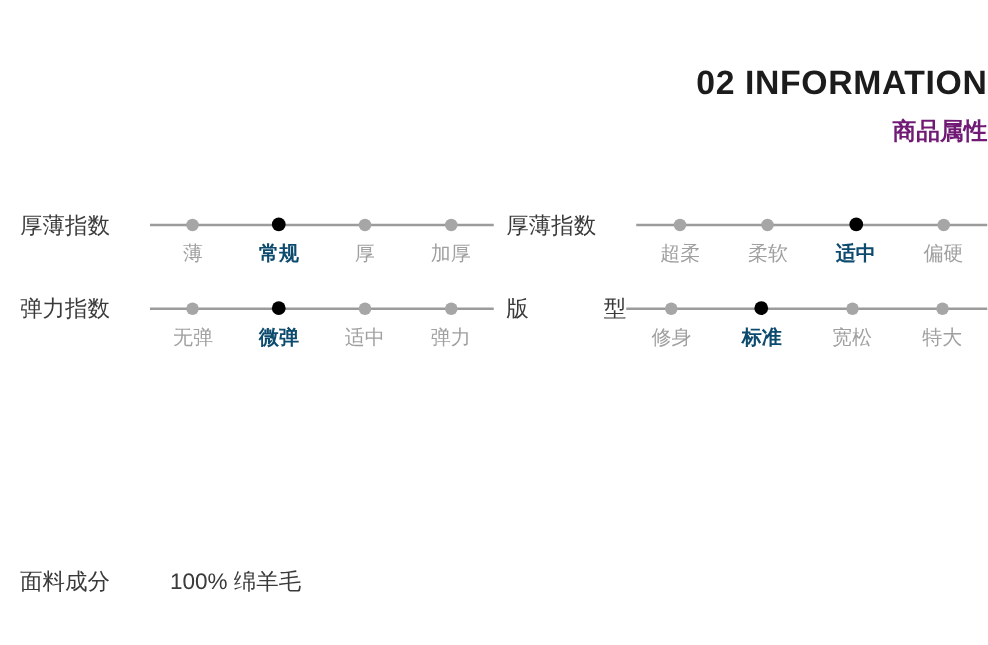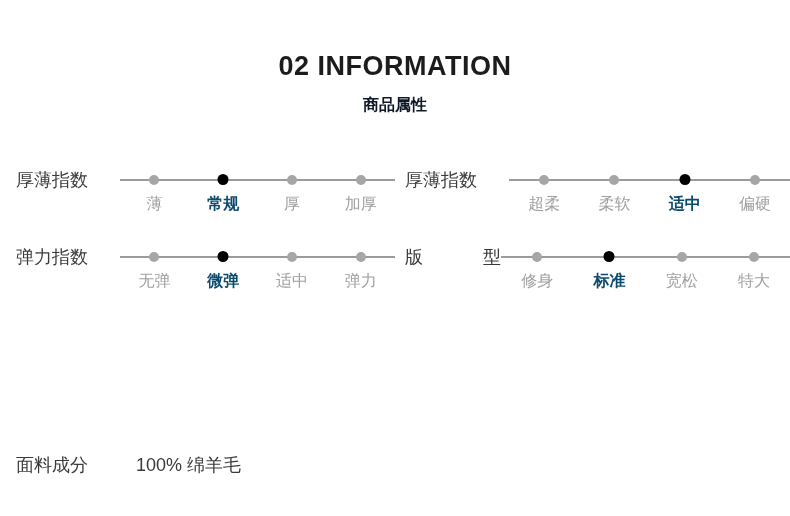--- a/index.html
+++ b/index.html
@@ -11,51 +11,51 @@
     height: 516px;
     background: #ffffff;
     font-family: "Liberation Sans", "DejaVu Sans", sans-serif;
     color: #222222;
     overflow: hidden;
     position: relative;
   }
 
   
   .header {
-    text-align: center;
+    text-align: right;
     padding-top: 52px;
   }
   .header-title {
     font-size: 27px;
     font-weight: bold;
     letter-spacing: 0.5px;
     color: #1c1c1c;
     line-height: 1.1;
   }
   .header-subtitle {
-    font-size: 16px;
+    font-size: 19px;
     font-weight: bold;
-    color: #0f172a;
+    color: #701a75;
     margin-top: 14px;
     line-height: 1.1;
   }
 
   
   .attr-grid {
     position: absolute;
     top: 168px;
     left: 0;
     width: 790px;
   }
   .attr-row-pair {
     display: flex;
     width: 790px;
   }
   .attr-row-pair + .attr-row-pair {
-    margin-top: 30px;
+    margin-top: 20px;
   }
 
   .attr-block {
     display: flex;
     align-items: flex-start;
     box-sizing: border-box;
   }
   .attr-block.left  { width: 395px; padding-left: 16px; justify-content: flex-end; }
   .attr-block.right { width: 395px; padding-left: 10px; }
 

